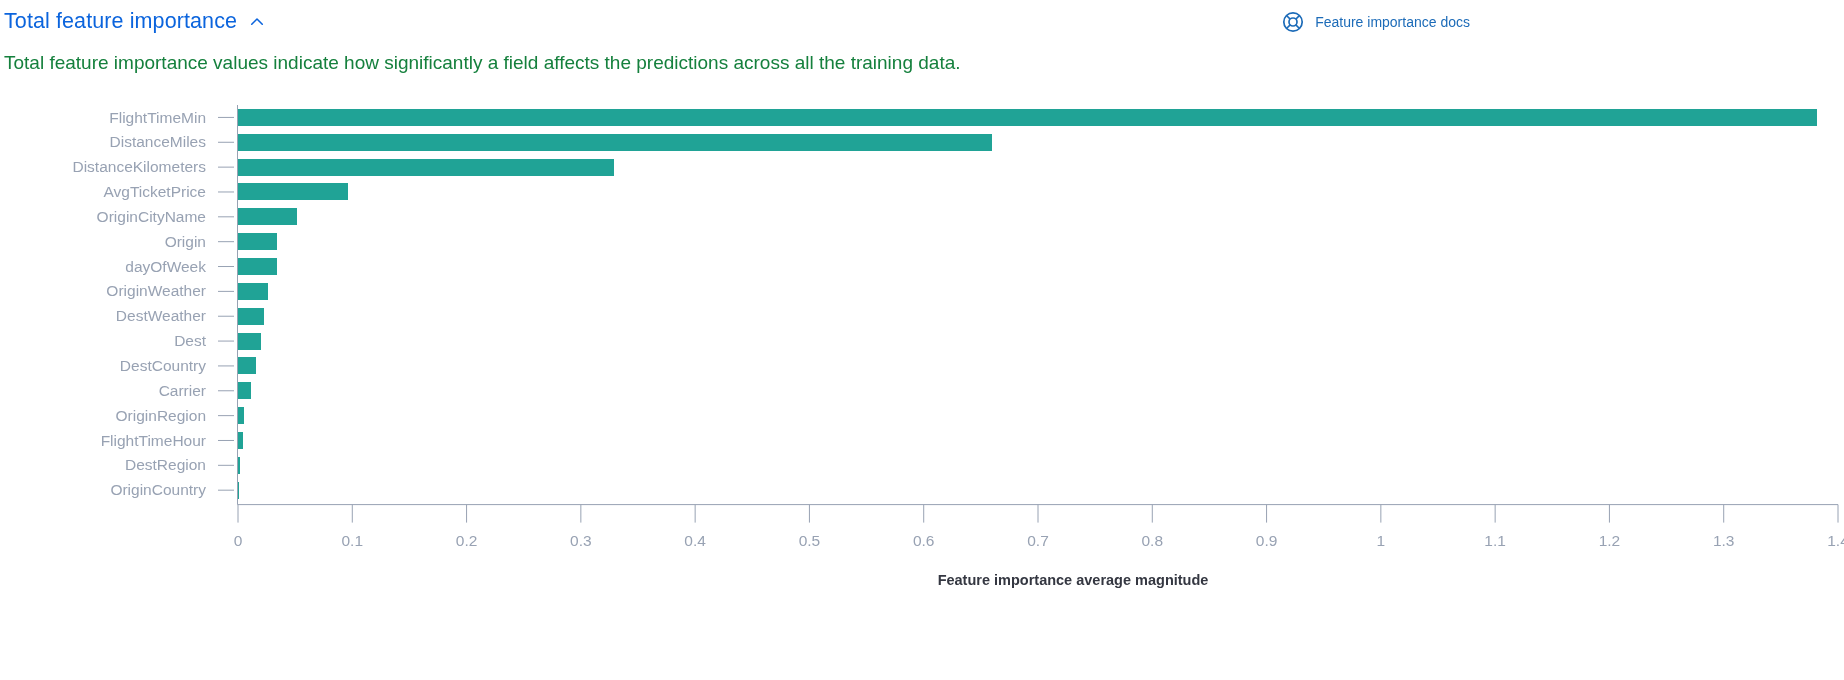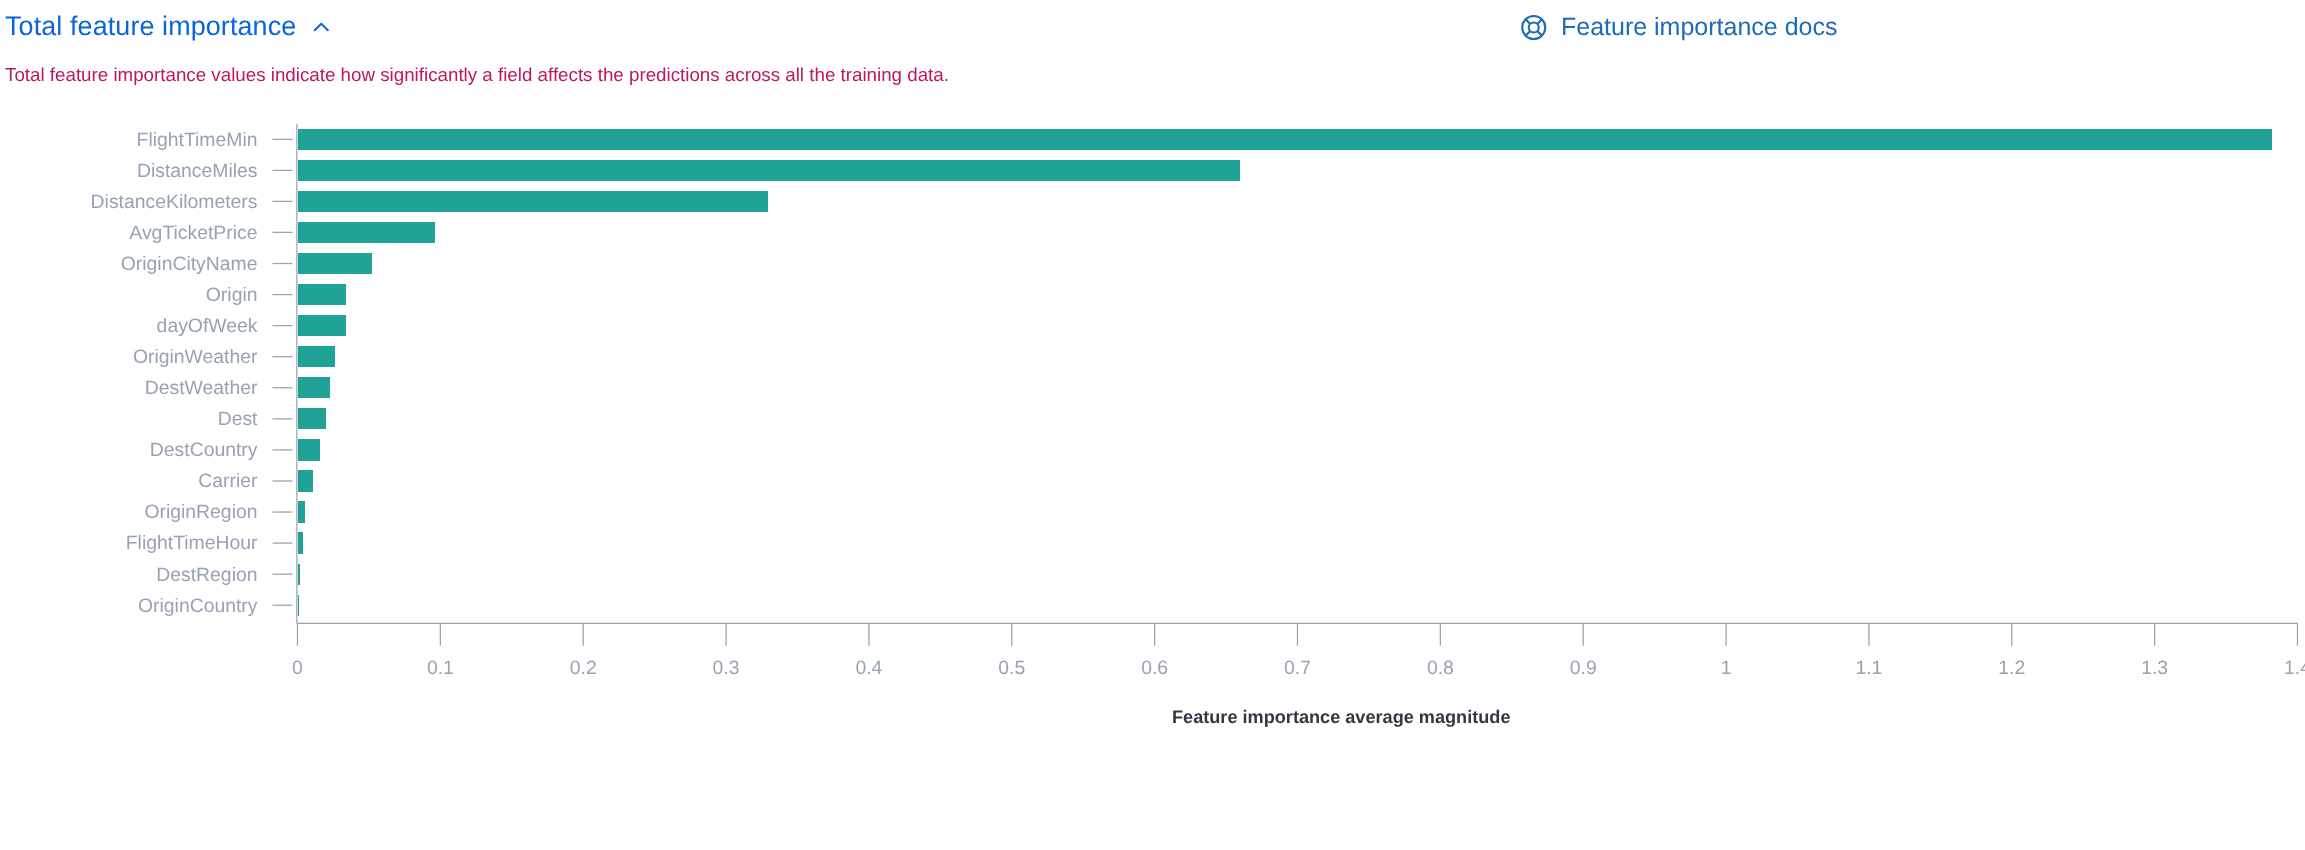--- a/index.html
+++ b/index.html
@@ -50,38 +50,38 @@
     height: 18px;
     color: #0B64DD;
   }
   .caret svg { display: block; }
 
   .docs-link {
     display: flex;
     align-items: center;
     gap: 10px;
     color: #1C6BB8;
-    font-size: 20px;
+    font-size: 14px;
     cursor: pointer;
     padding-right: 2px;
   }
   .docs-icon {
     width: 24px;
     height: 24px;
     display: block;
     color: #1C6BB8;
     flex: none;
   }
   .docs-label { line-height: 1.2; }
 
   
   .description {
     padding: 12px 4px 0 4px;
-    font-size: 15px;
-    color: #be185d;
+    font-size: 19px;
+    color: #15803d;
     line-height: 1.4;
   }
 
   
   .chart-wrap {
     position: relative;
     margin-top: 18px;
     width: 1844px;
     height: 580px;
     text-decoration: underline;

